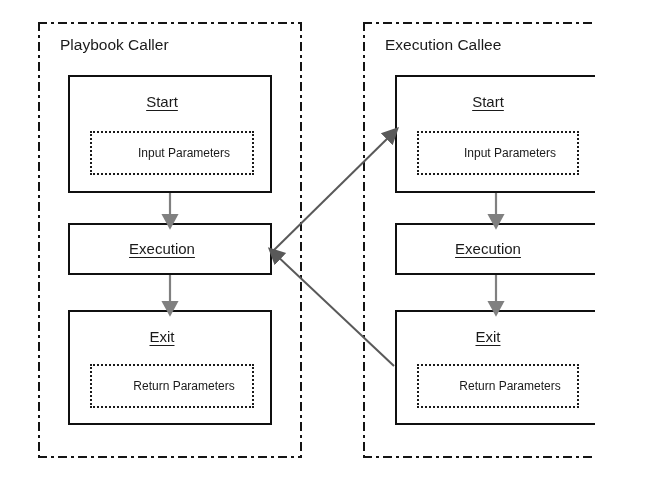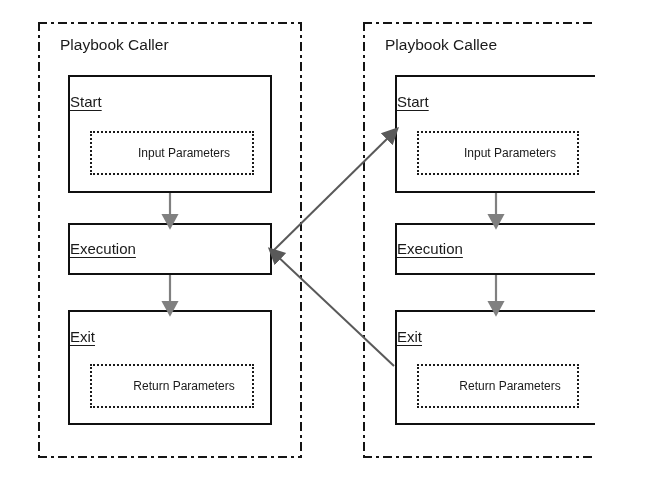--- a/index.html
+++ b/index.html
@@ -50,20 +50,21 @@
   .node {
     position: absolute;
     box-sizing: border-box;
     border: 2.2px solid #101010;
     background: #ffffff;
   }
   .node-title {
     position: absolute;
     left: 0;
     right: 16px;
+    text-align: center;
     font-size: 15px;
     line-height: 18px;
     color: #1a1a1a;
     text-decoration: underline;
     text-underline-offset: 2.5px;
     text-decoration-thickness: 1.4px;
   }
   .node-title.tall { top: 16px; }
   .node-title.mid  { top: 50%; transform: translateY(-50%); }
   .param-box {
@@ -114,21 +115,21 @@
 
   <div class="node" style="left:68px; top:310px; width:204px; height:115px;">
     <div class="node-title tall">Exit</div>
     <div class="param-box" style="left:20px; top:52px; width:164px; height:44px;">
       <span class="param-label">Return Parameters</span>
     </div>
   </div>
 
   <div class="lane" style="left:363px; top:22px; width:264px; height:436px; border:none;">
     <div class="lane-frame"></div>
-    <div class="lane-title">Playbook Callee</div>
+    <div class="lane-title">Execution Callee</div>
   </div>
 
   <div class="node" style="left:395px; top:75px; width:202px; height:118px;">
     <div class="node-title tall">Start</div>
     <div class="param-box" style="left:20px; top:54px; width:162px; height:44px;">
       <span class="param-label">Input Parameters</span>
     </div>
   </div>
 
   <div class="node" style="left:395px; top:223px; width:202px; height:52px;">

